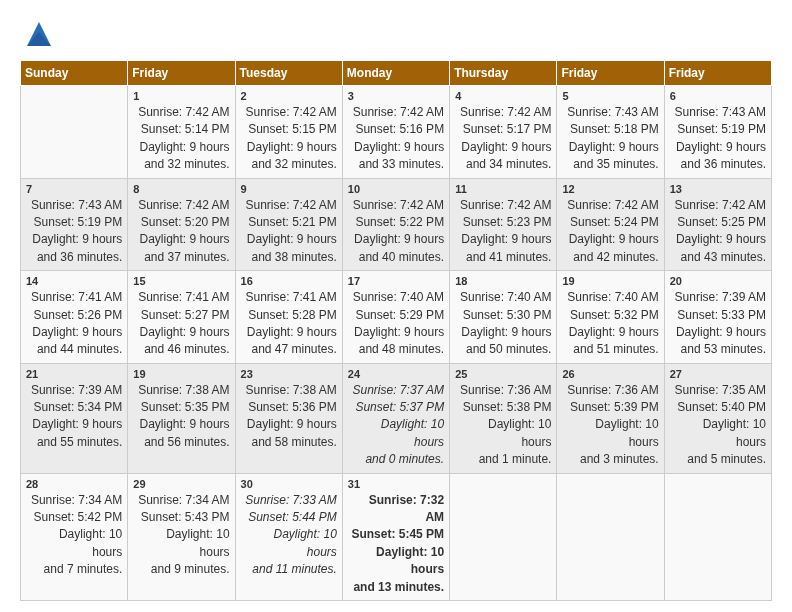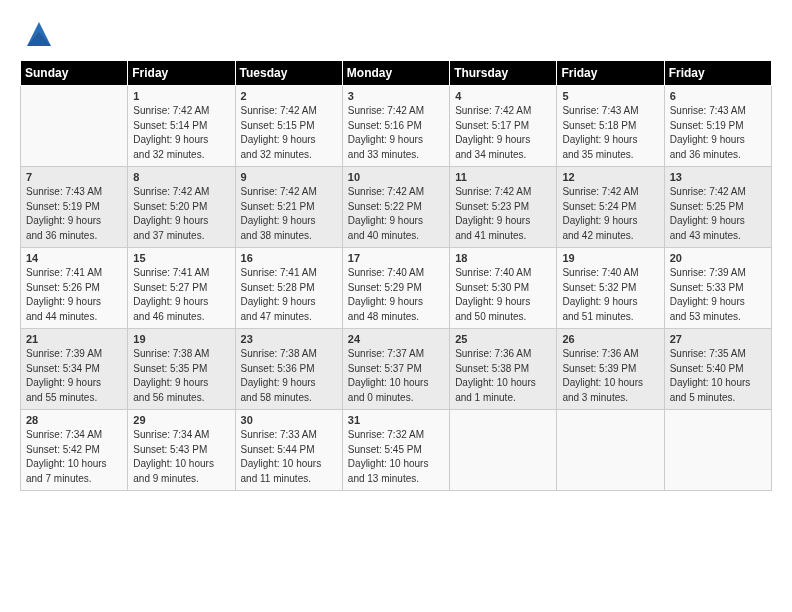--- a/index.html
+++ b/index.html
@@ -35,21 +35,21 @@
     .location {
       font-size: 15px;
       color: #555;
     }
     table {
       width: 100%;
       border-collapse: collapse;
       table-layout: fixed;
     }
     thead tr th {
-      background: #000000;
+      background: #a16207;
       color: #fff;
       font-size: 12px;
       font-weight: bold;
       padding: 5px 4px;
       text-align: left;
       border: 1px solid #fff;
     }
     tbody tr td {
       vertical-align: top;
       border: 1px solid #ccc;
@@ -64,23 +64,24 @@
     tbody tr:nth-child(even) td {
       background: #ebebeb;
     }
     .day-num {
       font-weight: bold;
       font-size: 11px;
       display: block;
       margin-bottom: 2px;
     }
     .cell-content {
-      font-size: 10px;
+      font-size: 12px;
       line-height: 1.45;
       color: #333;
+      text-align: right;
     }
   </style>
 </head>
 <body>
 
 <div class="page">
   <div class="header">
     <div class="logo">
       <div>
         <div style="display:flex;align-items:center;">
@@ -278,21 +279,21 @@
           </td>
           <td>
             <span class="day-num">23</span>
             <div class="cell-content" style="white-space: pre-line;">Sunrise: 7:38 AM
 Sunset: 5:36 PM
 Daylight: 9 hours
 and 58 minutes.</div>
           </td>
           <td>
             <span class="day-num">24</span>
-            <div class="cell-content" style="white-space: pre-line;">Sunrise: 7:37 AM
+            <div class="cell-content" style="white-space: pre-line; font-style: italic;">Sunrise: 7:37 AM
 Sunset: 5:37 PM
 Daylight: 10 hours
 and 0 minutes.</div>
           </td>
           <td>
             <span class="day-num">25</span>
             <div class="cell-content" style="white-space: pre-line;">Sunrise: 7:36 AM
 Sunset: 5:38 PM
 Daylight: 10 hours
 and 1 minute.</div>
@@ -322,28 +323,28 @@
           </td>
           <td>
             <span class="day-num">29</span>
             <div class="cell-content" style="white-space: pre-line;">Sunrise: 7:34 AM
 Sunset: 5:43 PM
 Daylight: 10 hours
 and 9 minutes.</div>
           </td>
           <td>
             <span class="day-num">30</span>
-            <div class="cell-content" style="white-space: pre-line;">Sunrise: 7:33 AM
+            <div class="cell-content" style="white-space: pre-line; font-style: italic;">Sunrise: 7:33 AM
 Sunset: 5:44 PM
 Daylight: 10 hours
 and 11 minutes.</div>
           </td>
           <td>
             <span class="day-num">31</span>
-            <div class="cell-content" style="white-space: pre-line;">Sunrise: 7:32 AM
+            <div class="cell-content" style="white-space: pre-line; font-weight: bold;">Sunrise: 7:32 AM
 Sunset: 5:45 PM
 Daylight: 10 hours
 and 13 minutes.</div>
           </td>
           <td></td>
           <td></td>
           <td></td>
         </tr>
       </tbody>
   </table>

